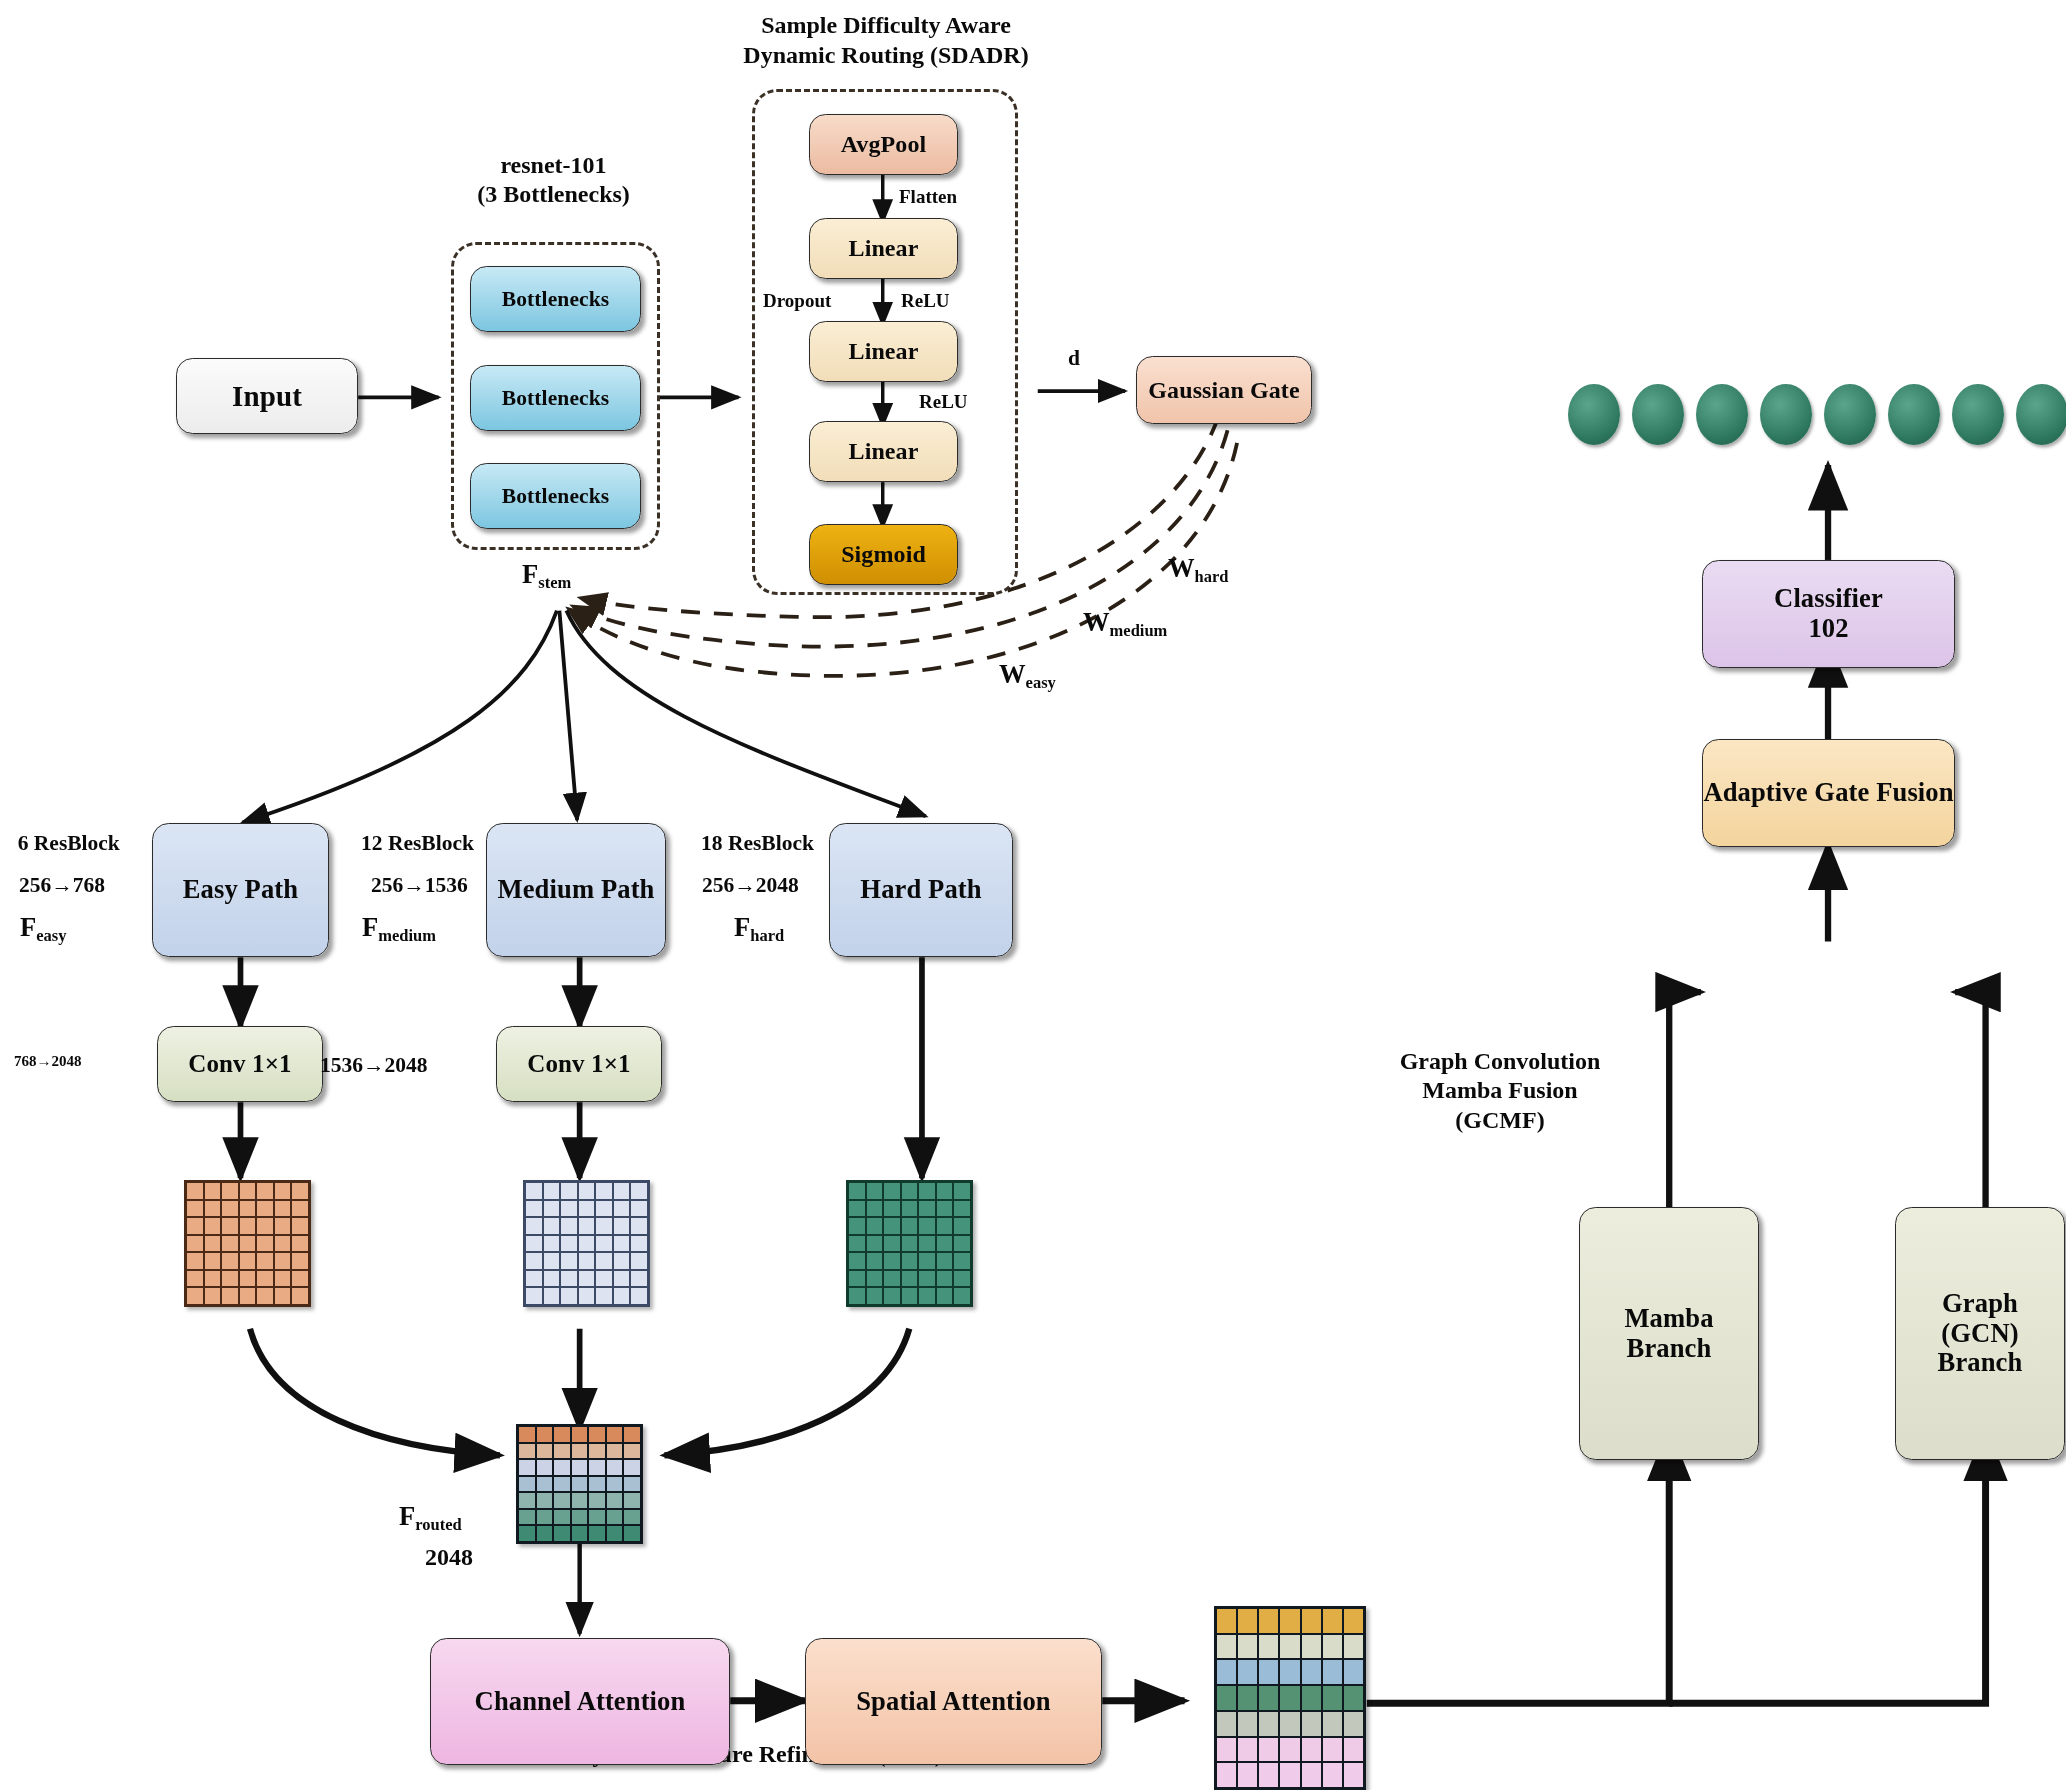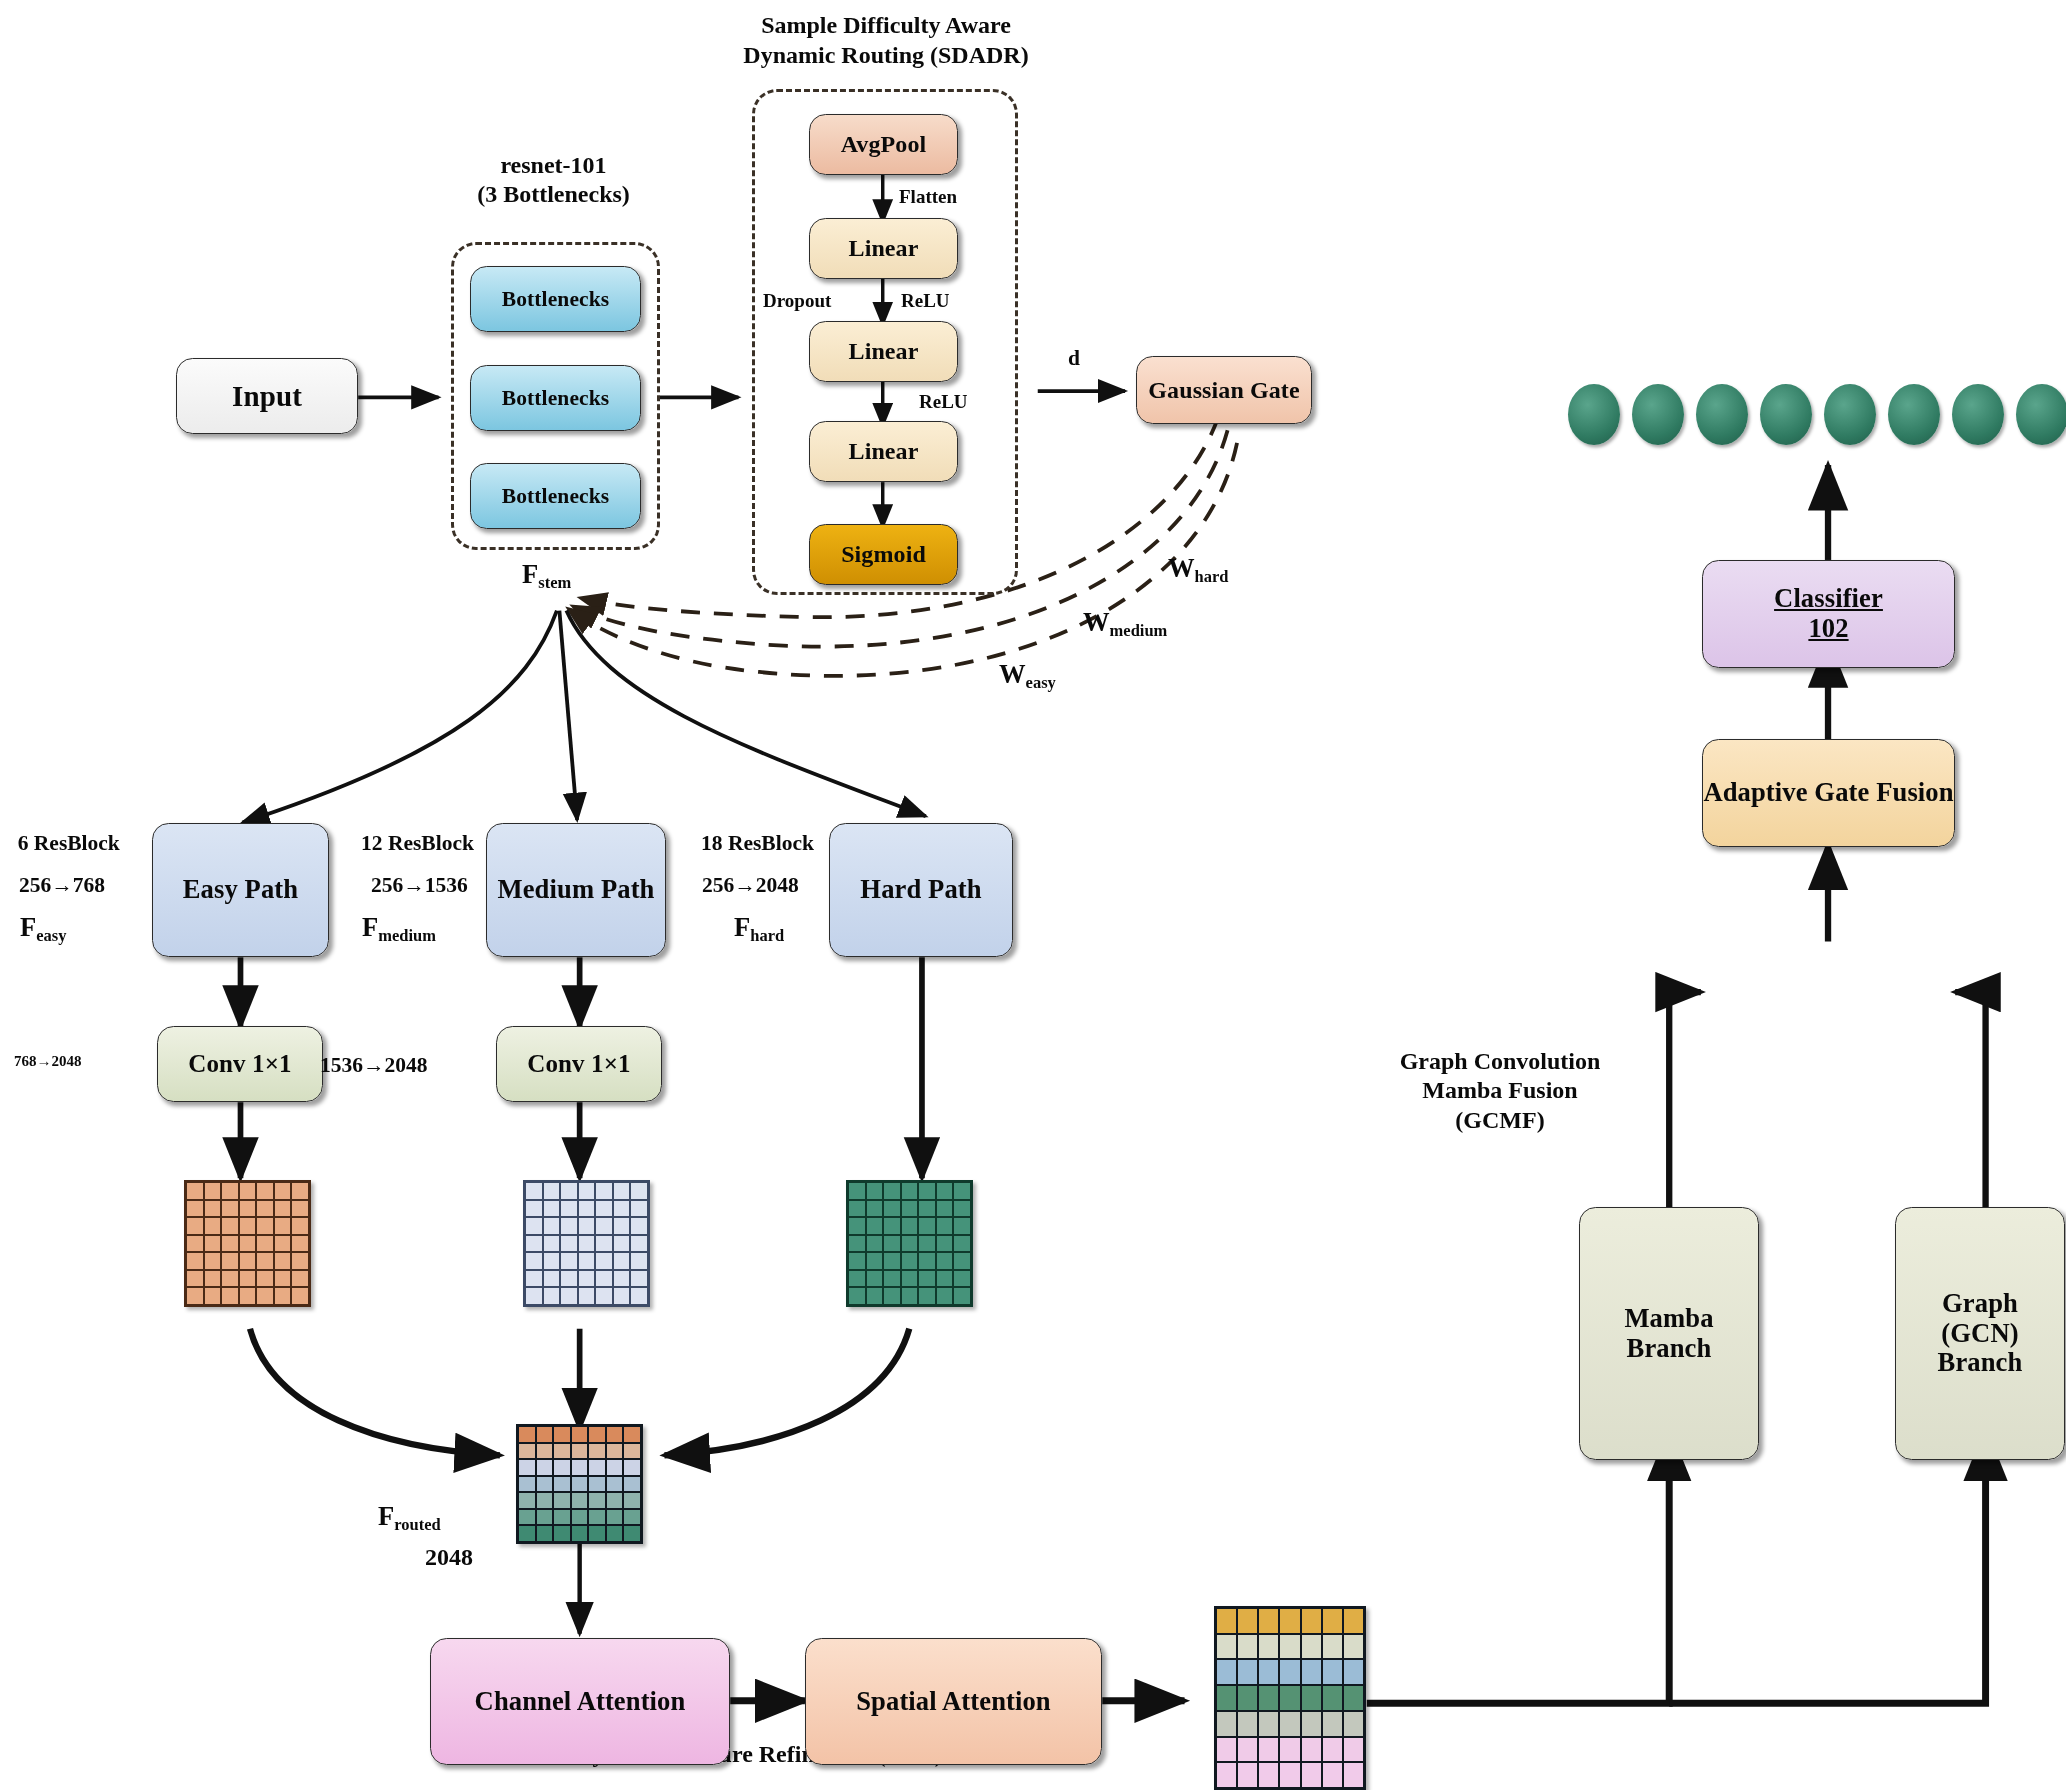--- a/index.html
+++ b/index.html
@@ -435,21 +435,21 @@
       <i style="background: rgb(105, 161, 145); border-color: rgb(16, 24, 32);"></i>
       <i style="background: rgb(63, 138, 114); border-color: rgb(16, 24, 32);"></i>
       <i style="background: rgb(63, 138, 114); border-color: rgb(16, 24, 32);"></i>
       <i style="background: rgb(63, 138, 114); border-color: rgb(16, 24, 32);"></i>
       <i style="background: rgb(63, 138, 114); border-color: rgb(16, 24, 32);"></i>
       <i style="background: rgb(63, 138, 114); border-color: rgb(16, 24, 32);"></i>
       <i style="background: rgb(63, 138, 114); border-color: rgb(16, 24, 32);"></i>
       <i style="background: rgb(63, 138, 114); border-color: rgb(16, 24, 32);"></i>
     </div>
 
-  <div class="lbl" style="left:378px;top:1500px;font-size:26.6px;text-align:center;">
+  <div class="lbl" style="left:399px;top:1500px;font-size:26.6px;text-align:center;">
     <span>F</span><span class="sub">routed</span>
   </div>
   <div class="lbl" style="left:425px;top:1543px;font-size:24px;">2048</div>
 
   <div class="node" style="left:430px;top:1638px;width:300px;height:127px;background:linear-gradient(180deg,#f7d8ef,#eeb6e2);font-size:26.6px;">
     <span>Channel Attention</span>
   </div>
   <div class="node" style="left:805px;top:1638px;width:297px;height:127px;background:linear-gradient(180deg,#fbdfcc,#f3c3a7);font-size:26.6px;">
     <span>Spatial Attention</span>
   </div>
@@ -514,21 +514,21 @@
     <span>Graph</span>
     <span>(GCN)</span>
     <span>Branch</span>
   </div>
 
 
   <div class="node" style="left:1702px;top:739px;width:253px;height:108px;background:linear-gradient(180deg,#fbe6c3,#f3d49d);font-size:26.6px;">
     <span>Adaptive Gate Fusion</span>
   </div>
 
-  <div class="node" style="left:1702px;top:560px;width:253px;height:108px;background:linear-gradient(180deg,#eadcf2,#dcc4e8);font-size:26.6px;flex-direction:column;text-decoration:underline;">
+  <div class="node" style="left:1702px;top:560px;width:253px;height:108px;background:linear-gradient(180deg,#eadcf2,#dcc4e8);font-size:26.6px;flex-direction:column;">
     <span>Classifier</span>
     <span>102</span>
   </div>
 
   <div id="output-circles" style="position:absolute;left:1568px;top:380px;width:500px;height:70px;">
       <div class="circle" style="left: 0px; top: 3.8px; width: 52px; height: 61px; background: radial-gradient(circle at 38% 34%, rgb(90, 165, 140), rgb(47, 122, 97) 62%, rgb(31, 92, 72));"></div>
       <div class="circle" style="left: 64px; top: 3.8px; width: 52px; height: 61px; background: radial-gradient(circle at 38% 34%, rgb(90, 165, 140), rgb(47, 122, 97) 62%, rgb(31, 92, 72));"></div>
       <div class="circle" style="left: 128px; top: 3.8px; width: 52px; height: 61px; background: radial-gradient(circle at 38% 34%, rgb(90, 165, 140), rgb(47, 122, 97) 62%, rgb(31, 92, 72));"></div>
       <div class="circle" style="left: 192px; top: 3.8px; width: 52px; height: 61px; background: radial-gradient(circle at 38% 34%, rgb(90, 165, 140), rgb(47, 122, 97) 62%, rgb(31, 92, 72));"></div>
       <div class="circle" style="left: 256px; top: 3.8px; width: 52px; height: 61px; background: radial-gradient(circle at 38% 34%, rgb(90, 165, 140), rgb(47, 122, 97) 62%, rgb(31, 92, 72));"></div>

